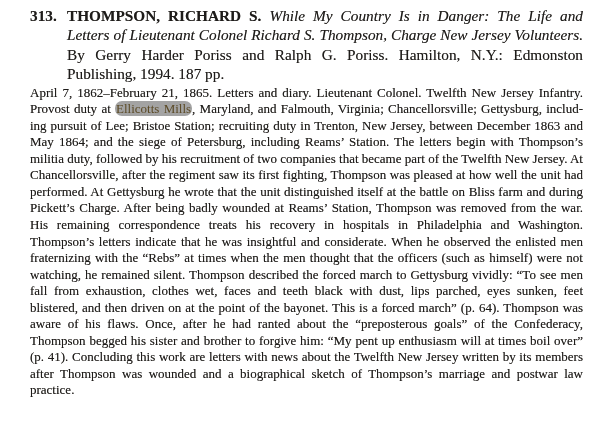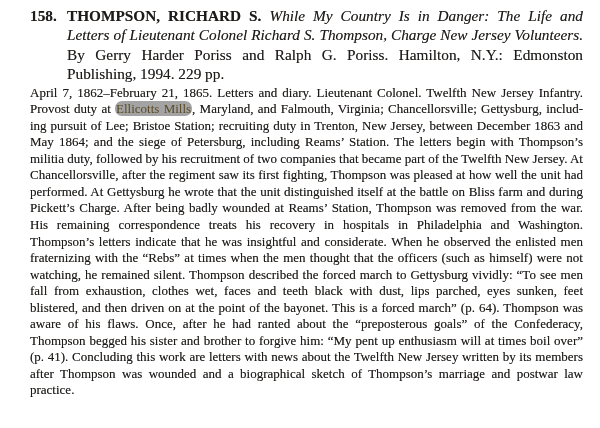--- a/index.html
+++ b/index.html
@@ -44,22 +44,22 @@
     text-shadow: none;
   }
 </style>
 </head>
 <body>
 
 <div class="page">
 
   <div class="entry">
 
-    <div class="entry-heading"><span class="entry-num">158.</span><span class="entry-author">THOMPSON, RICHARD S.</span>
+    <div class="entry-heading"><span class="entry-num">313.</span><span class="entry-author">THOMPSON, RICHARD S.</span>
       <span class="entry-title">While My Country Is in Danger: The Life and Letters of Lieutenant Colonel Richard S. Thompson, Charge New Jersey Volunteers.</span>
-      <span class="entry-imprint">By Gerry Harder Poriss and Ralph G. Poriss. Hamilton, N.Y.: Edmonston Publishing, 1994. 229 pp.</span>
+      <span class="entry-imprint">By Gerry Harder Poriss and Ralph G. Poriss. Hamilton, N.Y.: Edmonston Publishing, 1994. 187 pp.</span>
     </div>
 
     <div class="entry-annotation"><span>April 7, 1862–February 21, 1865. Letters and diary. Lieutenant Colonel. Twelfth New Jersey Infantry. Provost duty at </span><mark class="search-hl">Ellicotts Mills</mark><span>, Maryland, and Falmouth, Virginia; Chancellorsville; Gettysburg, includ­ing pursuit of Lee; Bristoe Station; recruiting duty in Trenton, New Jersey, between December 1863 and May 1864; and the siege of Petersburg, including Reams’ Station. The letters begin with Thomp­son’s militia duty, followed by his recruitment of two companies that became part of the Twelfth New Jersey. At Chancellorsville, after the regiment saw its first fighting, Thompson was pleased at how well the unit had performed. At Gettysburg he wrote that the unit distinguished itself at the battle on Bliss farm and during Pickett’s Charge. After being badly wounded at Reams’ Station, Thompson was removed from the war. His remaining correspondence treats his recovery in hospitals in Philadelphia and Washington. Thompson’s letters indicate that he was insightful and considerate. When he observed the enlisted men fraternizing with the “Rebs” at times when the men thought that the officers (such as himself) were not watching, he remained silent. Thompson described the forced march to Gettysburg vividly: “To see men fall from exhaustion, clothes wet, faces and teeth black with dust, lips parched, eyes sunken, feet blistered, and then driven on at the point of the bayonet. This is a forced march” (p. 64). Thompson was aware of his flaws. Once, after he had ranted about the “preposterous goals” of the Confederacy, Thompson begged his sister and brother to forgive him: “My pent up enthusiasm will at times boil over” (p. 41). Concluding this work are letters with news about the Twelfth New Jersey writ­ten by its members after Thompson was wounded and a biographical sketch of Thompson’s marriage and postwar law practice.</span></div>
 
   </div>
 
 </div>
 
 </body></html>

